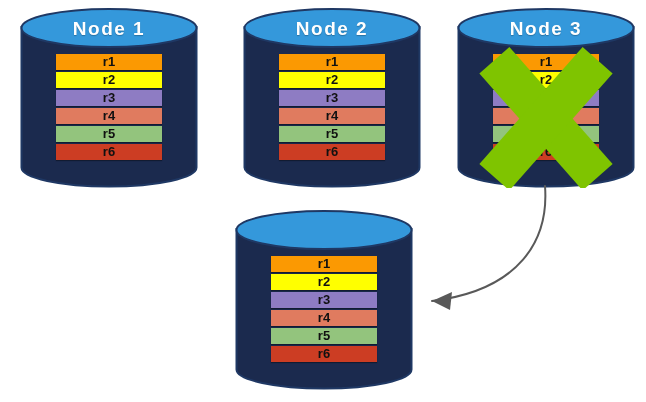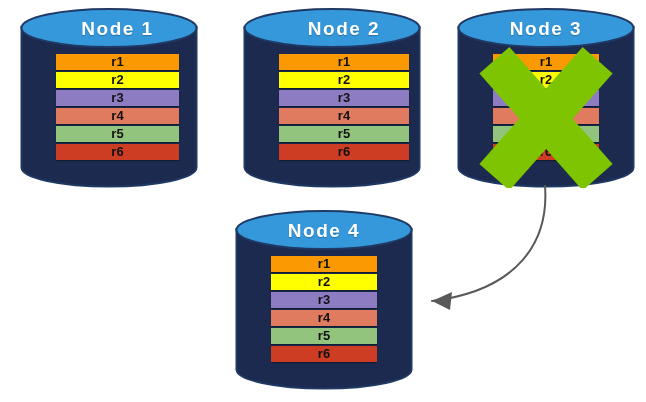--- a/index.html
+++ b/index.html
@@ -73,21 +73,21 @@
     left: 0; top: 0;
     width: 646px;
     height: 402px;
     pointer-events: none;
   }
 </style>
 </head>
 <body style="background: rgb(255, 255, 255);">
 
 <div id="stage">
-    <div class="node" style="left: 20px; top: 8px; width: 178px; height: 180px; padding-left: 17px;">
+    <div class="node" style="left: 20px; top: 8px; width: 178px; height: 180px;">
       <svg class="node-svg" width="178" height="180" viewBox="0 0 178 180">
         <path d="M 1.5 19 L 1.5 159.5 A 87.5 19 0 0 0 176.5 159.5 L 176.5 19 Z" fill="#1B2A4E" stroke="#1F3864" stroke-width="2"></path>
         <ellipse cx="89" cy="20" rx="87.5" ry="19" fill="#3498DB" stroke="#1F3864" stroke-width="2"></ellipse>
       </svg>
       <div class="node-title" style="top: 11px;">Node  1</div>
       <div class="rows" style="top: 46px; padding-left: 36px; padding-right: 36px; box-sizing: border-box;">
         <div class="row" style="background: rgb(251, 153, 2);">
           <span class="row-label">r1</span>
         </div>
         <div class="row" style="background: rgb(255, 255, 0);">
@@ -100,21 +100,21 @@
           <span class="row-label">r4</span>
         </div>
         <div class="row" style="background: rgb(147, 196, 125);">
           <span class="row-label">r5</span>
         </div>
         <div class="row" style="background: rgb(204, 61, 35);">
           <span class="row-label">r6</span>
         </div>
       </div>
     </div>
-    <div class="node" style="left: 243px; top: 8px; width: 178px; height: 180px; padding-left: 24px;">
+    <div class="node" style="left: 243px; top: 8px; width: 178px; height: 180px;">
       <svg class="node-svg" width="178" height="180" viewBox="0 0 178 180">
         <path d="M 1.5 19 L 1.5 159.5 A 87.5 19 0 0 0 176.5 159.5 L 176.5 19 Z" fill="#1B2A4E" stroke="#1F3864" stroke-width="2"></path>
         <ellipse cx="89" cy="20" rx="87.5" ry="19" fill="#3498DB" stroke="#1F3864" stroke-width="2"></ellipse>
       </svg>
       <div class="node-title" style="top: 11px;">Node  2</div>
       <div class="rows" style="top: 46px; padding-left: 36px; padding-right: 36px; box-sizing: border-box;">
         <div class="row" style="background: rgb(251, 153, 2);">
           <span class="row-label">r1</span>
         </div>
         <div class="row" style="background: rgb(255, 255, 0);">
@@ -163,21 +163,20 @@
       <svg class="xmark" width="178" height="180" viewBox="0 0 178 180" style="left: 0px; top: 0px;">
         <line x1="37.379999999999995" y1="52.199999999999996" x2="140.62" y2="169.2" stroke="#7FC400" stroke-width="40"></line>
         <line x1="140.62" y1="52.199999999999996" x2="37.379999999999995" y2="169.2" stroke="#7FC400" stroke-width="40"></line>
       </svg>
     </div>
     <div class="node" style="left: 235px; top: 210px; width: 178px; height: 180px;">
       <svg class="node-svg" width="178" height="180" viewBox="0 0 178 180">
         <path d="M 1.5 19 L 1.5 159.5 A 87.5 19 0 0 0 176.5 159.5 L 176.5 19 Z" fill="#1B2A4E" stroke="#1F3864" stroke-width="2"></path>
         <ellipse cx="89" cy="20" rx="87.5" ry="19" fill="#3498DB" stroke="#1F3864" stroke-width="2"></ellipse>
       </svg>
-      <div class="node-title" style="top: 11px;">Node  4</div>
       <div class="rows" style="top: 46px; padding-left: 36px; padding-right: 36px; box-sizing: border-box;">
         <div class="row" style="background: rgb(251, 153, 2);">
           <span class="row-label">r1</span>
         </div>
         <div class="row" style="background: rgb(255, 255, 0);">
           <span class="row-label">r2</span>
         </div>
         <div class="row" style="background: rgb(142, 124, 195);">
           <span class="row-label">r3</span>
         </div>

